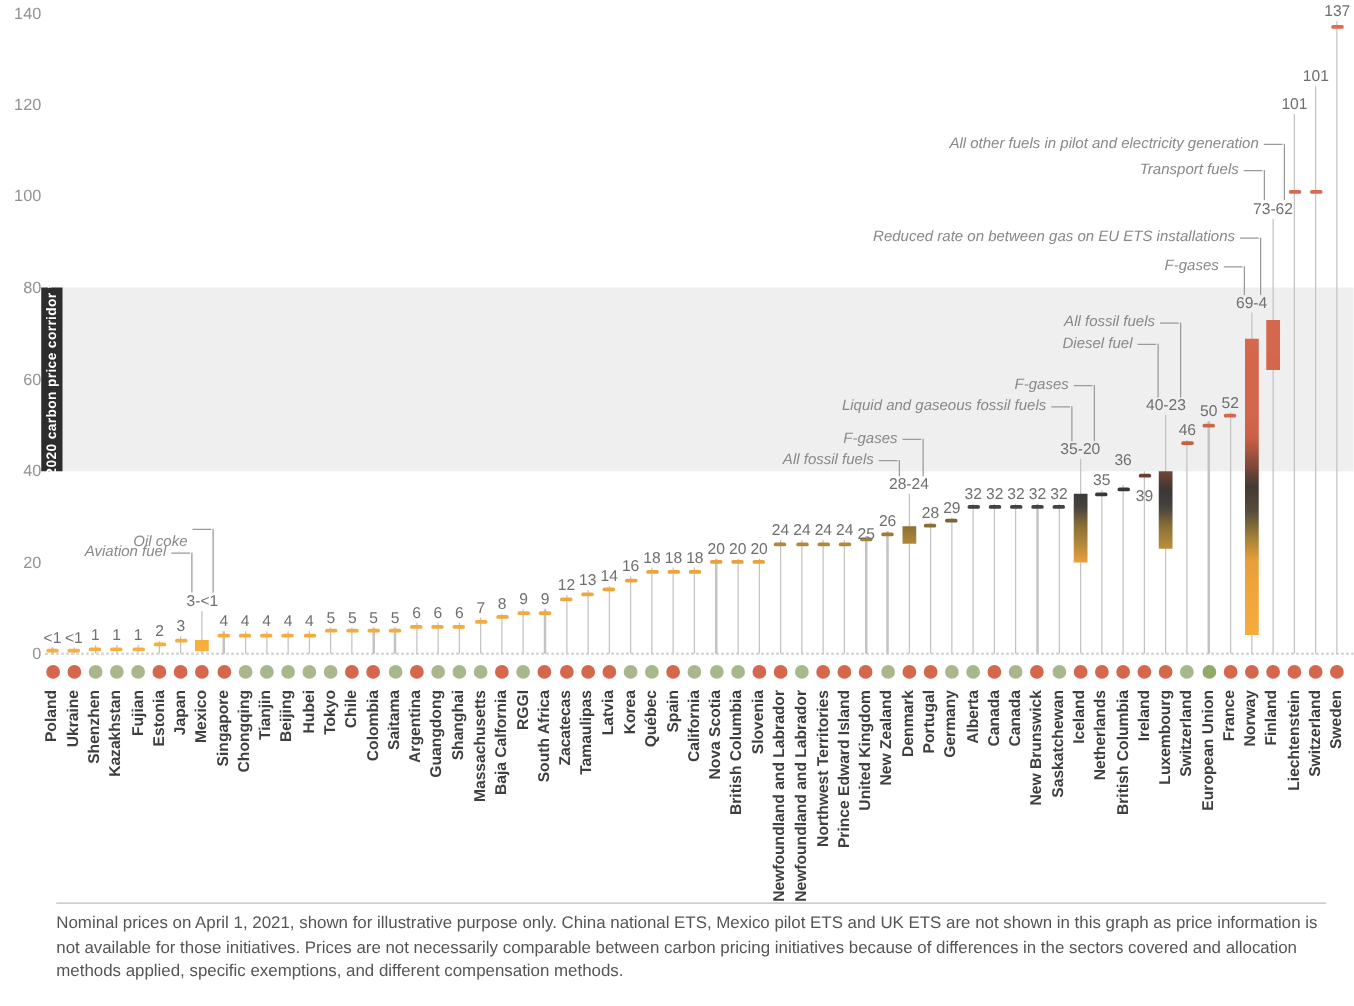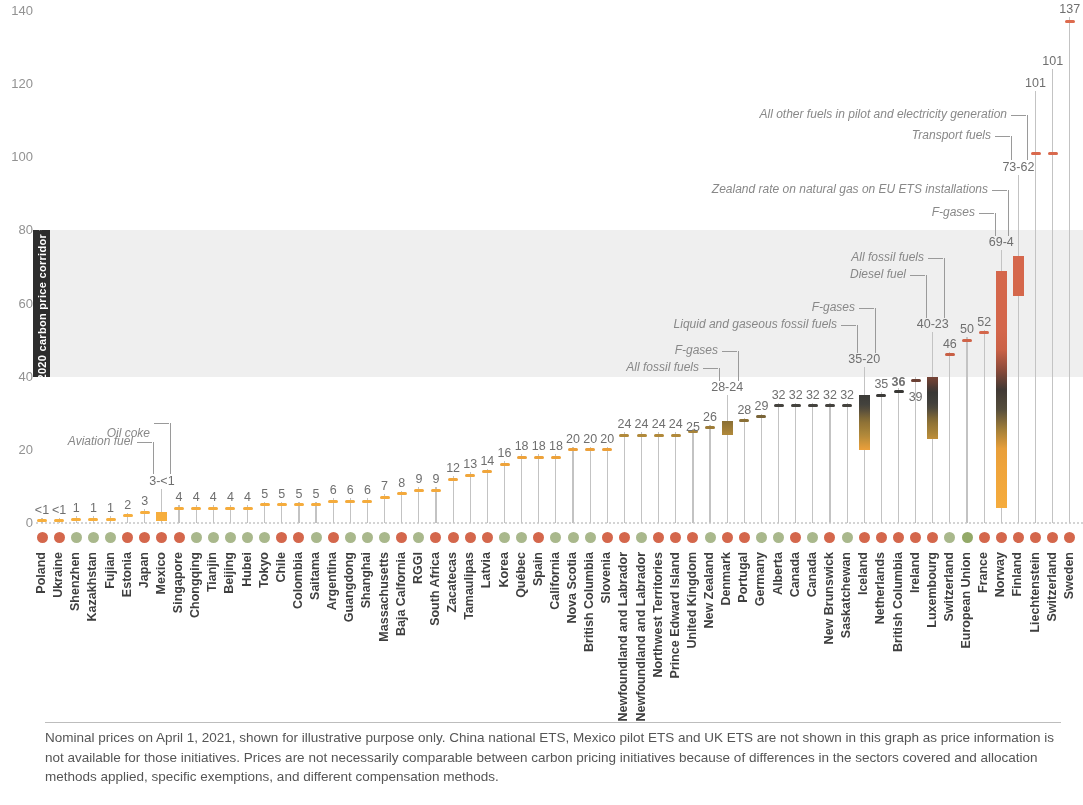--- a/index.html
+++ b/index.html
@@ -294,21 +294,21 @@
       <div class="vlab" style="left: 864.24px; top: 352px;">35-20</div>
       <div class="dot" style="left: 858.74px; top: 532px; background: rgb(212, 103, 76);"></div>
       <div class="xlab vtext" style="left: 856.24px; top: 552px;">Iceland</div>
       <div class="stem" style="left: 880.77px; top: 392.002px; height: 130.998px;"></div>
       <div class="dash" style="left: 876.37px; top: 393.502px; background: rgb(59, 58, 55);"></div>
       <div class="vlab" style="left: 881.37px; top: 377.002px;">35</div>
       <div class="dot" style="left: 875.87px; top: 532px; background: rgb(212, 103, 76);"></div>
       <div class="xlab vtext" style="left: 873.37px; top: 552px;">Netherlands</div>
       <div class="stem" style="left: 897.9px; top: 388.344px; height: 134.656px;"></div>
       <div class="dash" style="left: 893.5px; top: 389.844px; background: rgb(56, 55, 52);"></div>
-      <div class="vlab" style="left: 898.5px; top: 375px; font-weight: bold;">36</div>
+      <div class="vlab" style="left: 898.5px; top: 361px;">36</div>
       <div class="dot" style="left: 893px; top: 532px; background: rgb(212, 103, 76);"></div>
       <div class="xlab vtext" style="left: 890.5px; top: 552px;">British Columbia</div>
       <div class="stem" style="left: 915.03px; top: 377.373px; height: 145.627px;"></div>
       <div class="dash" style="left: 910.63px; top: 378.873px; background: rgb(107, 64, 52);"></div>
       <div class="vlab" style="left: 915.63px; top: 362.373px; margin-top: 28px;">39</div>
       <div class="dot" style="left: 910.13px; top: 532px; background: rgb(212, 103, 76);"></div>
       <div class="xlab vtext" style="left: 907.63px; top: 552px;">Ireland</div>
       <div class="stem" style="left: 932.16px; top: 332px; height: 191px;"></div>
       <div class="bar" style="left: 927.26px; top: 376.716px; height: 62.1707px; background: linear-gradient(rgb(118, 67, 54) 0%, rgb(100, 63, 52) 8.3%, rgb(76, 58, 52) 16.7%, rgb(57, 56, 53) 25%, rgb(61, 60, 56) 33.3%, rgb(66, 64, 60) 41.7%, rgb(78, 73, 61) 50%, rgb(102, 88, 58) 58.3%, rgb(127, 104, 54) 66.7%, rgb(145, 116, 54) 75%, rgb(159, 125, 56) 83.3%, rgb(173, 134, 57) 91.7%, rgb(192, 143, 58) 100%);"></div>
       <div class="vlab" style="left: 932.76px; top: 317px;">40-23</div>
@@ -374,21 +374,21 @@
       <div class="alinev" style="left: 875px; top: 308px; height: 45px;"></div>
       <div class="ann" style="left: 0px; top: 267px; width: 906px;">Diesel fuel</div>
       <div class="alineh" style="left: 910px; top: 275px; width: 15px;"></div>
       <div class="alinev" style="left: 926px; top: 275px; height: 43px;"></div>
       <div class="ann" style="left: 0px; top: 250px; width: 924px;">All fossil fuels</div>
       <div class="alineh" style="left: 928px; top: 258px; width: 15px;"></div>
       <div class="alinev" style="left: 944px; top: 258px; height: 60px;"></div>
       <div class="ann" style="left: 0px; top: 205px; width: 975px;">F-gases</div>
       <div class="alineh" style="left: 979px; top: 213px; width: 15px;"></div>
       <div class="alinev" style="left: 995px; top: 213px; height: 23px;"></div>
-      <div class="ann" style="left: 0px; top: 182px; width: 988px;">Zealand rate on natural gas on EU ETS installations</div>
+      <div class="ann" style="left: 0px; top: 182px; width: 988px;">Reduced rate on between gas on EU ETS installations</div>
       <div class="alineh" style="left: 992px; top: 190px; width: 15px;"></div>
       <div class="alinev" style="left: 1008px; top: 190px; height: 46px;"></div>
       <div class="ann" style="left: 0px; top: 128px; width: 991px;">Transport fuels</div>
       <div class="alineh" style="left: 995px; top: 136px; width: 15px;"></div>
       <div class="alinev" style="left: 1011px; top: 136px; height: 24px;"></div>
       <div class="ann" style="left: 0px; top: 107px; width: 1007px;">All other fuels in pilot and electricity generation</div>
       <div class="alineh" style="left: 1011px; top: 115px; width: 15px;"></div>
       <div class="alinev" style="left: 1027px; top: 115px; height: 45px;"></div>
     </div>
 

